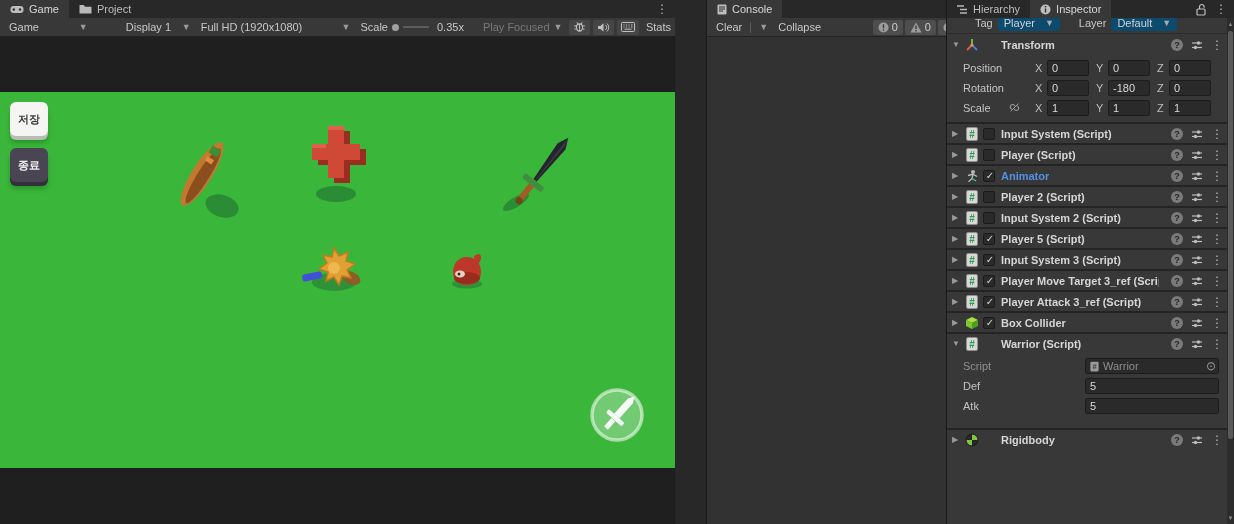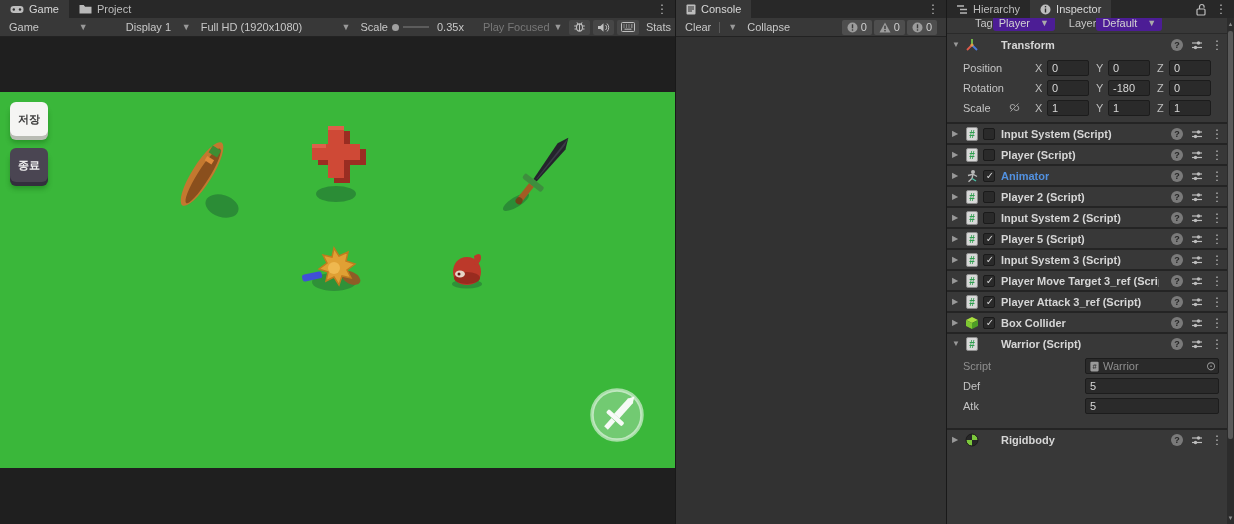--- a/index.html
+++ b/index.html
@@ -16,21 +16,21 @@
   html,body{margin:0;padding:0;}
   body{
     width:1234px;height:524px;position:relative;overflow:hidden;
     background:var(--bar);
     font-family:"Liberation Sans", sans-serif;
     font-size:11px;color:var(--text);
     -webkit-user-select:none;user-select:none;
   }
   .panel{position:absolute;top:0;height:524px;overflow:hidden;}
   #game-panel{left:0;width:675px;}
-  #console-panel{left:675px;width:271px;border-left:1px solid #191919;}
+  #console-panel{left:706px;width:271px;border-left:1px solid #191919;}
   #inspector-panel{left:946px;width:288px;border-left:1px solid #191919;}
 
   
   .tabbar{height:18px;background:var(--bar);display:flex;align-items:stretch;position:relative;}
   .tab{display:flex;align-items:center;gap:5px;padding:0 10px;color:#bdbdbd;}
   .tab.active{background:var(--panel);color:#d8d8d8;}
   .bar-right{position:absolute;right:0;top:0;height:18px;display:flex;align-items:center;gap:8px;padding-right:7px;}
   .kebab{color:#bdbdbd;font-size:12px;line-height:12px;cursor:pointer;}
 
   
@@ -56,22 +56,22 @@
   .attack-btn{position:absolute;left:590px;top:296px;width:54px;height:54px;cursor:pointer;}
 
   
   .console-body{position:absolute;left:0;top:37px;right:0;bottom:0;background:#323232;}
   .cnt{display:flex;align-items:center;gap:3px;background:#4e4e4e;border-radius:2px;height:15px;padding:0 5px;margin-left:2px;color:#cfcfcf;}
   .console-right{margin-left:auto;display:flex;align-items:center;padding-right:5px;}
 
   
   .insp-body{position:absolute;left:0;top:18px;width:281px;bottom:0;background:var(--panel);}
   .taglayer-clip{height:16px;overflow:hidden;position:relative;border-bottom:1px solid #2a2a2a;}
-  .taglayer{position:absolute;top:-5px;left:0;right:0;height:20px;display:flex;align-items:center;padding-left:28px;}
-  .pill{background:#4c1d95;border-radius:3px;height:15px;display:flex;align-items:center;gap:10px;padding:0 6px;color:#d2d2d2;}
+  .taglayer{position:absolute;top:-5px;left:0;right:0;height:20px;display:flex;align-items:center;gap:5px;padding-left:28px;}
+  .pill{background:#0c4a6e;border-radius:3px;height:15px;display:flex;align-items:center;gap:10px;padding:0 6px;color:#d2d2d2;}
   .pill .arrow{font-size:9px;color:#aaa;}
 
   .chead{height:21px;display:flex;align-items:center;padding:0 5px 0 5px;background:var(--panel);
     border-top:2px solid #242424;}
   .chead .fold{width:12px;color:#999;font-size:8px;}
   .chead .cicon{width:16px;margin-right:3px;display:flex;justify-content:center;}
   .cbox{width:12px;height:12px;background:var(--field);border:1px solid #1a1a1a;border-radius:2px;margin-right:6px;position:relative;flex:none;}
   .cbox.on::after{content:"✓";position:absolute;left:0;top:-1px;width:12px;text-align:center;color:#d6d6d6;font-size:10px;}
   .cbox.ghost{visibility:hidden;}
   .clabel{font-weight:bold;color:#d6d6d6;white-space:nowrap;overflow:hidden;max-width:158px;}

